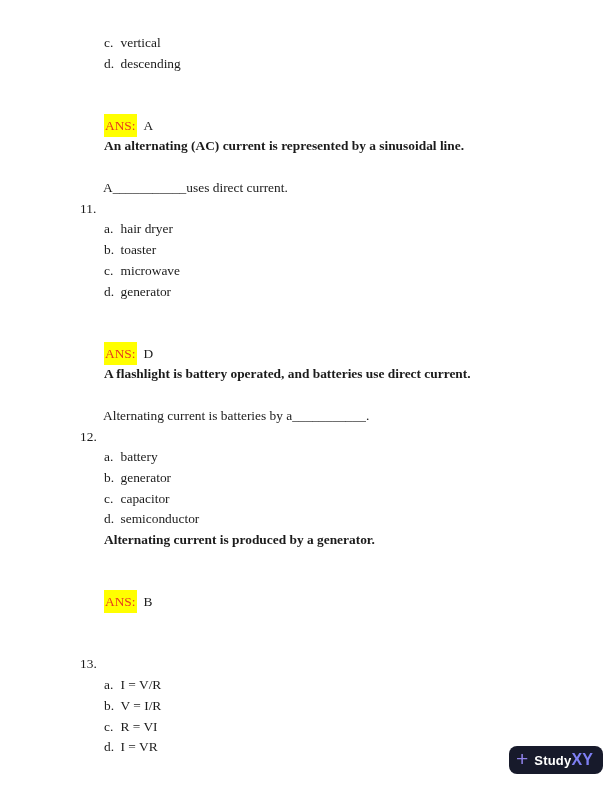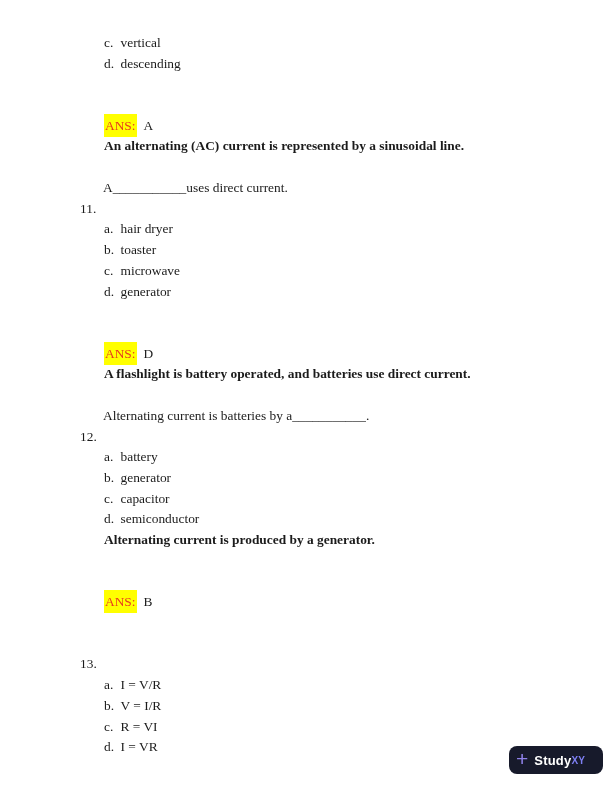--- a/index.html
+++ b/index.html
@@ -61,21 +61,21 @@
   .logo-study {
     color: var(--logo-primary, #ffffff);
     font-weight: bold;
     font-size: 13px;
     margin-left: 6px;
     letter-spacing: 0.2px;
   }
   .logo-xy {
     color: var(--logo-accent, #7e7ff3);
     font-weight: bold;
-    font-size: 10px;
+    font-size: 16px;
     letter-spacing: 0.2px;
   }
 </style>
 </head>
 <body>
 
 <div class="page" style="--page-bg: #ffffff; --text-color: #1b1b1b; --hl-bg: #ffff00; --ans-red: #e8391f; --badge-bg: #171a2b; --logo-plus: #8f82e9; --logo-primary: #ffffff; --logo-accent: #7e7ff3;">
   <div class="content" id="qa-content">
       <div class="line opt-line"><span class="opt-letter">c.</span><span class="opt-text">vertical</span></div>
       <div class="line opt-line"><span class="opt-letter">d.</span><span class="opt-text">descending</span></div>

